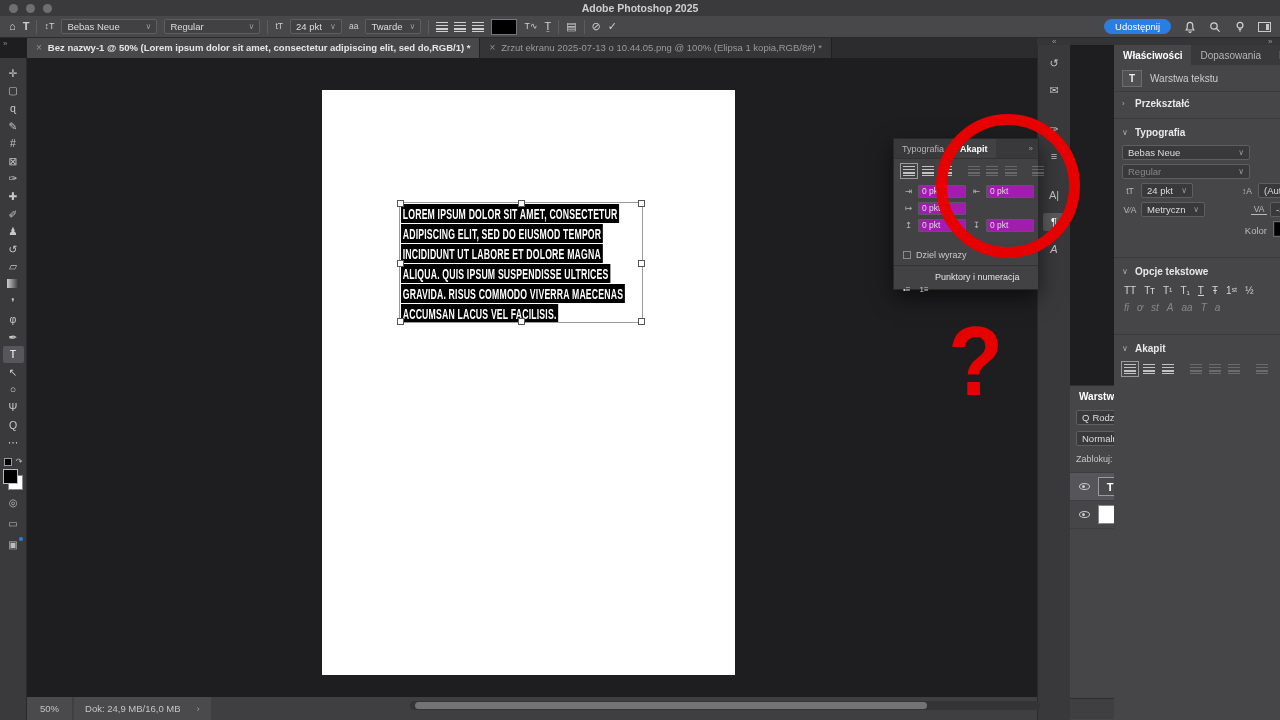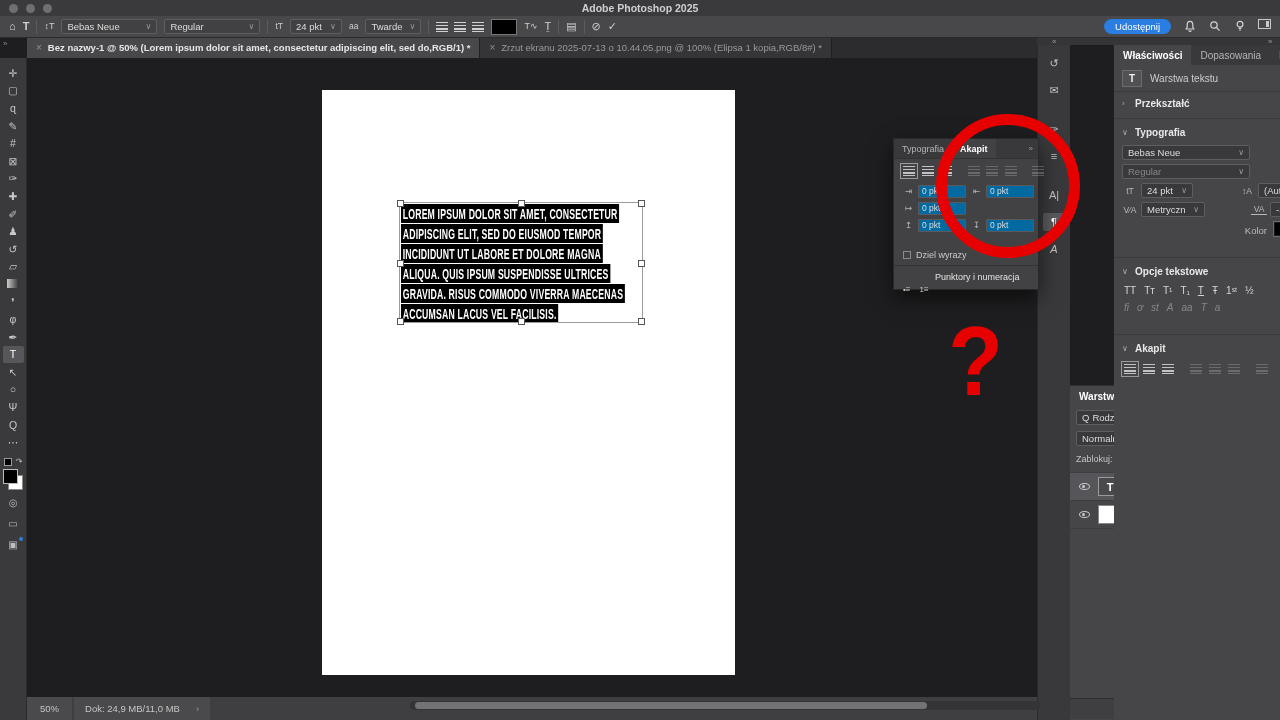--- a/index.html
+++ b/index.html
@@ -9,21 +9,21 @@
   .lights{position:absolute;left:9px;top:4px;display:flex;gap:8px;}
   .light{width:9px;height:9px;border-radius:50%;background:#6f6f6f;}
   .apptitle{position:absolute;left:0;top:0;width:100%;height:16px;line-height:16px;text-align:center;font-size:10.5px;font-weight:bold;color:#cfcfcf;}
   
   .optionsbar{position:absolute;left:0;top:16px;width:1280px;height:22px;background:#48484a;border-bottom:1px solid #2b2b2b;display:flex;align-items:center;gap:7px;padding:0 9px;box-sizing:border-box;font-size:10px;z-index:10;}
   .obar-icon{color:#cfcfcf;font-size:11px;line-height:1;flex:none;background:none;border:none;padding:0;font-family:inherit;}
   .vdiv{width:1px;height:14px;background:#5c5c5e;flex:none;}
   .field{display:flex;align-items:center;justify-content:space-between;background:#414143;border:1px solid #5e5e60;border-radius:2px;height:15px;padding:0 5px;color:#ddd;font-size:9.5px;flex:none;box-sizing:border-box;}
   .field .arr{color:#999;font-size:8px;margin-left:4px;}
   .ob-swatch{width:24px;height:14px;background:#000;border:1px solid #777;flex:none;}
-  .obar-right{margin-left:auto;display:flex;align-items:flex-start;gap:12px;}
+  .obar-right{margin-left:auto;display:flex;align-items:center;gap:12px;}
   .share-btn{background:#2a7de1;color:#fff;border:none;border-radius:8px;height:15px;padding:0 11px;font-size:9.5px;display:flex;align-items:center;font-family:inherit;}
   .hicon{width:13px;height:13px;display:flex;align-items:center;justify-content:center;}
   .hicon svg{width:12px;height:12px;fill:none;stroke:#d2d2d2;stroke-width:1.2;}
   .ws-icon{width:13px;height:10px;border:1px solid #c9c9c9;position:relative;box-sizing:border-box;}
   .ws-icon::after{content:"";position:absolute;right:1px;top:1px;bottom:1px;width:3px;background:#c9c9c9;}
   
   .tabs-chevron{position:absolute;left:3px;top:39px;font-size:8px;color:#8a8a8a;z-index:9;}
   .tabbar{position:absolute;left:27px;top:37px;width:1010px;height:21px;background:#2c2c2e;display:flex;z-index:8;}
   .tab{display:flex;align-items:center;gap:6px;padding:0 9px;font-size:9.5px;border-right:1px solid #202022;white-space:nowrap;}
   .tab.active{background:#48484a;color:#e6e6e6;font-weight:bold;}
@@ -59,21 +59,21 @@
   .cp-tab.active{background:#424245;color:#fff;font-weight:bold;}
   .cp-more{margin-left:auto;color:#999;padding:0 5px;display:flex;align-items:center;font-size:8px;}
   .cp-aligns{display:flex;gap:6.5px;padding:7px 9px 5px;align-items:center;}
   .al{width:12px;height:10px;background:repeating-linear-gradient(#c2c2c2 0 1.4px,transparent 1.4px 3.1px);flex:none;}
   .al.dim{opacity:.3;}
   .al.gapl{margin-left:9px;}
   .al.selected{outline:1px solid #9a9a9a;outline-offset:2px;}
   .cp-grid{display:grid;grid-template-columns:1fr 1fr;gap:3px 4px;padding:3px 8px;}
   .cp-field{display:flex;align-items:center;gap:3px;height:14px;}
   .cp-ico{width:13px;color:#b5b5b5;font-size:8.5px;text-align:center;flex:none;}
-  .cp-input{background:#0369a1;border:1px solid #5a5a5c;width:40px;height:11px;display:flex;align-items:center;padding:0 3px;color:#ddd;border-radius:1px;font-size:8.5px;}
+  .cp-input{background:#a21caf;border:1px solid #5a5a5c;width:40px;height:11px;display:flex;align-items:center;padding:0 3px;color:#ddd;border-radius:1px;font-size:8.5px;}
   .cp-check{display:flex;align-items:center;gap:5px;padding:6px 9px 4px;color:#c9c9c9;margin-top:9px;}
   .checkbox{width:8px;height:8px;border:1px solid #8a8a8a;box-sizing:border-box;flex:none;}
   .cp-div{height:1px;background:#333335;margin:1px 0;}
   .cp-bullets-h{padding:5px 9px 2px;color:#e2e2e2;margin-left:32px;}
   .cp-bullet-icons{display:flex;gap:9px;padding:2px 9px;color:#b5b5b5;font-size:8px;}
   
   .red-circle{position:absolute;left:936px;top:114px;width:122px;height:122px;border:11px solid #e60000;border-radius:50%;z-index:6;}
   .red-q{position:absolute;left:948px;top:312px;font-size:98px;line-height:1;font-weight:bold;color:#e60000;z-index:6;transform:scaleX(0.92);transform-origin:0 0;}
   
   .dockstrip{position:absolute;left:1037px;top:45px;width:33px;height:675px;background:#39393b;border-left:1px solid #2a2a2a;display:flex;flex-direction:column;align-items:center;padding-top:9px;gap:9px;box-sizing:border-box;z-index:4;}
@@ -550,21 +550,21 @@
         <button style="background:none;border:none;padding:0;color:#9a9a9c;font-size:10px;font-family:inherit;" data-name="adjustment-layer-icon">◑</button>
         <button style="background:none;border:none;padding:0;color:#9a9a9c;font-size:10px;font-family:inherit;" data-name="new-group-icon">▤</button>
         <button style="background:none;border:none;padding:0;color:#9a9a9c;font-size:10px;font-family:inherit;" data-name="new-layer-icon">⊞</button>
         <button style="background:none;border:none;padding:0;color:#9a9a9c;font-size:10px;font-family:inherit;" data-name="delete-layer-icon">▯</button>
       </div>
   </div>
 
   <div class="statusbar" data-name="status-bar">
     <span class="zoom-box" data-name="zoom-level-field">50%</span>
     <span class="doc-box" data-name="document-info">
-      <span>Dok: 24,9 MB/11,0 MB</span>
+      <span>Dok: 24,9 MB/16,0 MB</span>
       <span class="chev" data-name="status-chevron-icon">›</span>
     </span>
   </div>
   <div class="hscroll" data-name="horizontal-scrollbar">
       <span class="hthumb" data-name="scrollbar-thumb"></span>
     </div>
   <div class="vscroll" data-name="vertical-scrollbar">
       <span class="vthumb" data-name="scrollbar-thumb"></span>
     </div>
 

